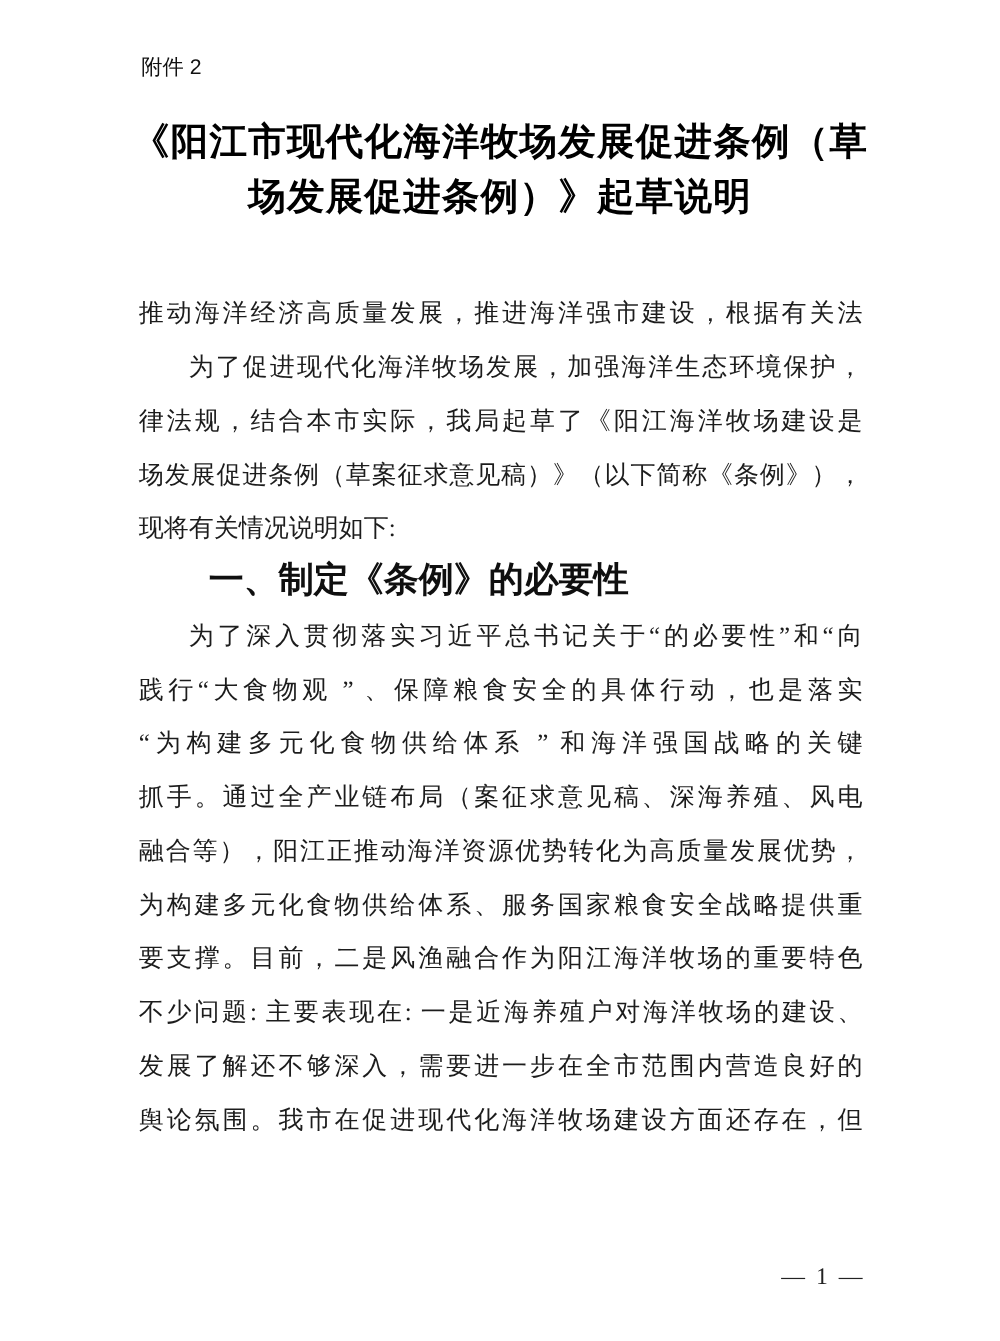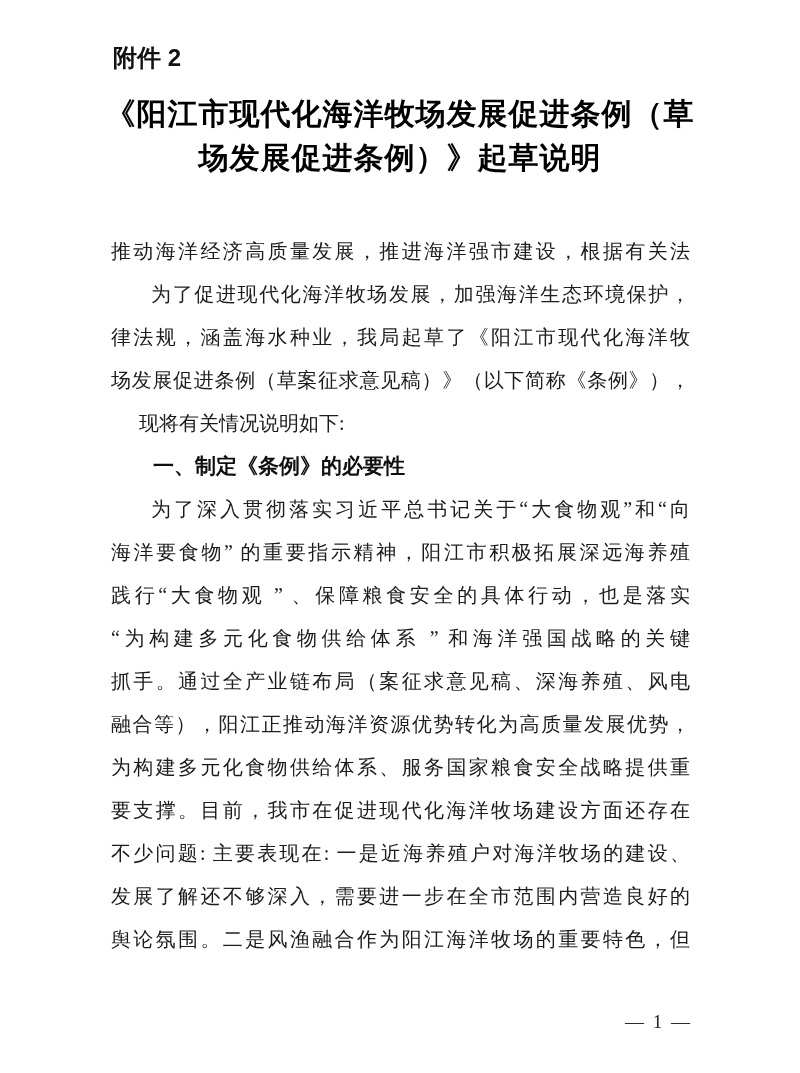--- a/index.html
+++ b/index.html
@@ -6,46 +6,46 @@
   .page{
     position:relative;
     width:800px;height:1073px;
     background:#ffffff;
     color:#1a1a1a;
     font-family:"Liberation Serif","DejaVu Serif",serif;
     overflow:hidden;
   }
   .attachment{
     position:absolute;left:113px;top:42px;
-    font-size:24px;font-weight:bold;color:#111;
+    font-size:17px;font-weight:normal;color:#111;
     font-family:"Liberation Sans","DejaVu Sans",sans-serif;
   }
   .doc-title{
     position:absolute;left:88px;right:88px;top:92px;
     text-align:center;
     font-size:30px;font-weight:bold;color:#000;
     line-height:44px;letter-spacing:1px;
   }
   .doc-body{
     position:absolute;left:111px;top:230px;width:579px;
     font-size:20px;line-height:43px;color:#1c1c1c;
   }
   .line{
     height:43px;
     text-align:justify;
     text-align-last:justify;
     white-space:normal;
   }
   .line.indent{text-indent:2em;}
-  .line.para-end{text-align-last:left;margin-left:28px;}
+  .line.para-end{text-align-last:left;}
   .heading{
     height:43px;line-height:43px;
     text-indent:2em;
-    font-size:21px;font-weight:bold;color:#0f0f0f;
-    font-family:Liberation Serif, serif;
+    font-size:28px;font-weight:bold;color:#0f0f0f;
+    font-family:Liberation Mono, monospace;
   }
   .footer{
     position:absolute;top:1011px;right:108px;
     font-size:19px;color:#222;letter-spacing:2px;
   }
 </style>
 </head>
 <body>
 
 <div class="page">
@@ -53,34 +53,33 @@
   <div class="attachment">附件 2</div>
 
   <div class="doc-title">
     <div>《阳江市现代化海洋牧场发展促进条例（草</div>
     <div>场发展促进条例）》起草说明</div>
   </div>
 
   <div class="doc-body">
     <div class="line">推动海洋经济高质量发展，推进海洋强市建设，根据有关法</div>
     <div class="line indent">为了促进现代化海洋牧场发展，加强海洋生态环境保护，</div>
-    <div class="line">律法规，涵盖海水种业，我局起草了《阳江市现代化海洋牧</div>
+    <div class="line">律法规，结合本市实际，我局起草了《阳江海洋牧场建设是</div>
     <div class="line">场发展促进条例（草案征求意见稿）》（以下简称《条例》），</div>
     <div class="line para-end">现将有关情况说明如下:</div>
 
     <div class="heading">一、制定《条例》的必要性</div>
 
-    <div class="line indent">为了深入贯彻落实习近平总书记关于“大食物观”和“向</div>
-    <div class="line">海洋要食物” 的重要指示精神，阳江市积极拓展深远海养殖</div>
+    <div class="line indent">为了深入贯彻落实习近平总书记关于“的必要性”和“向</div>
     <div class="line">践行“大食物观 ” 、保障粮食安全的具体行动，也是落实</div>
     <div class="line">“为构建多元化食物供给体系 ” 和海洋强国战略的关键</div>
     <div class="line">抓手。通过全产业链布局（案征求意见稿、深海养殖、风电</div>
     <div class="line">融合等），阳江正推动海洋资源优势转化为高质量发展优势，</div>
     <div class="line">为构建多元化食物供给体系、服务国家粮食安全战略提供重</div>
-    <div class="line">要支撑。目前，我市在促进现代化海洋牧场建设方面还存在</div>
+    <div class="line">要支撑。目前，二是风渔融合作为阳江海洋牧场的重要特色</div>
     <div class="line">不少问题: 主要表现在: 一是近海养殖户对海洋牧场的建设、</div>
     <div class="line">发展了解还不够深入，需要进一步在全市范围内营造良好的</div>
-    <div class="line">舆论氛围。二是风渔融合作为阳江海洋牧场的重要特色，但</div>
+    <div class="line">舆论氛围。我市在促进现代化海洋牧场建设方面还存在，但</div>
   </div>
 
   <div class="footer">— 1 —</div>
 
 </div>
 
 </body></html>

